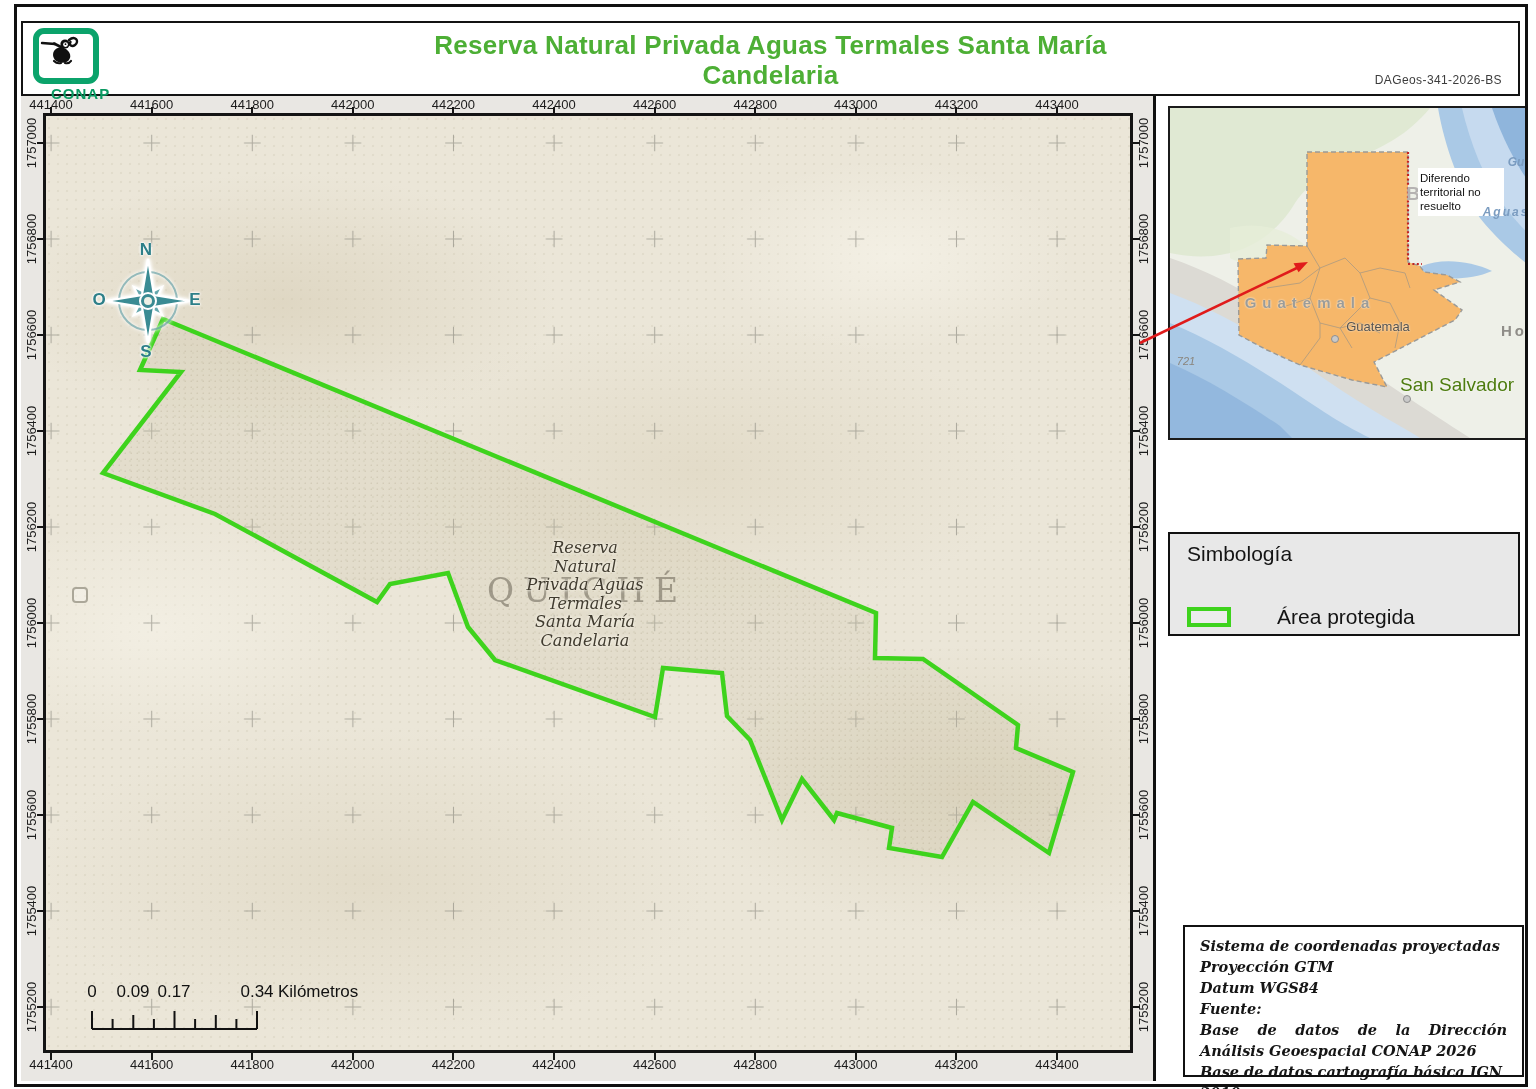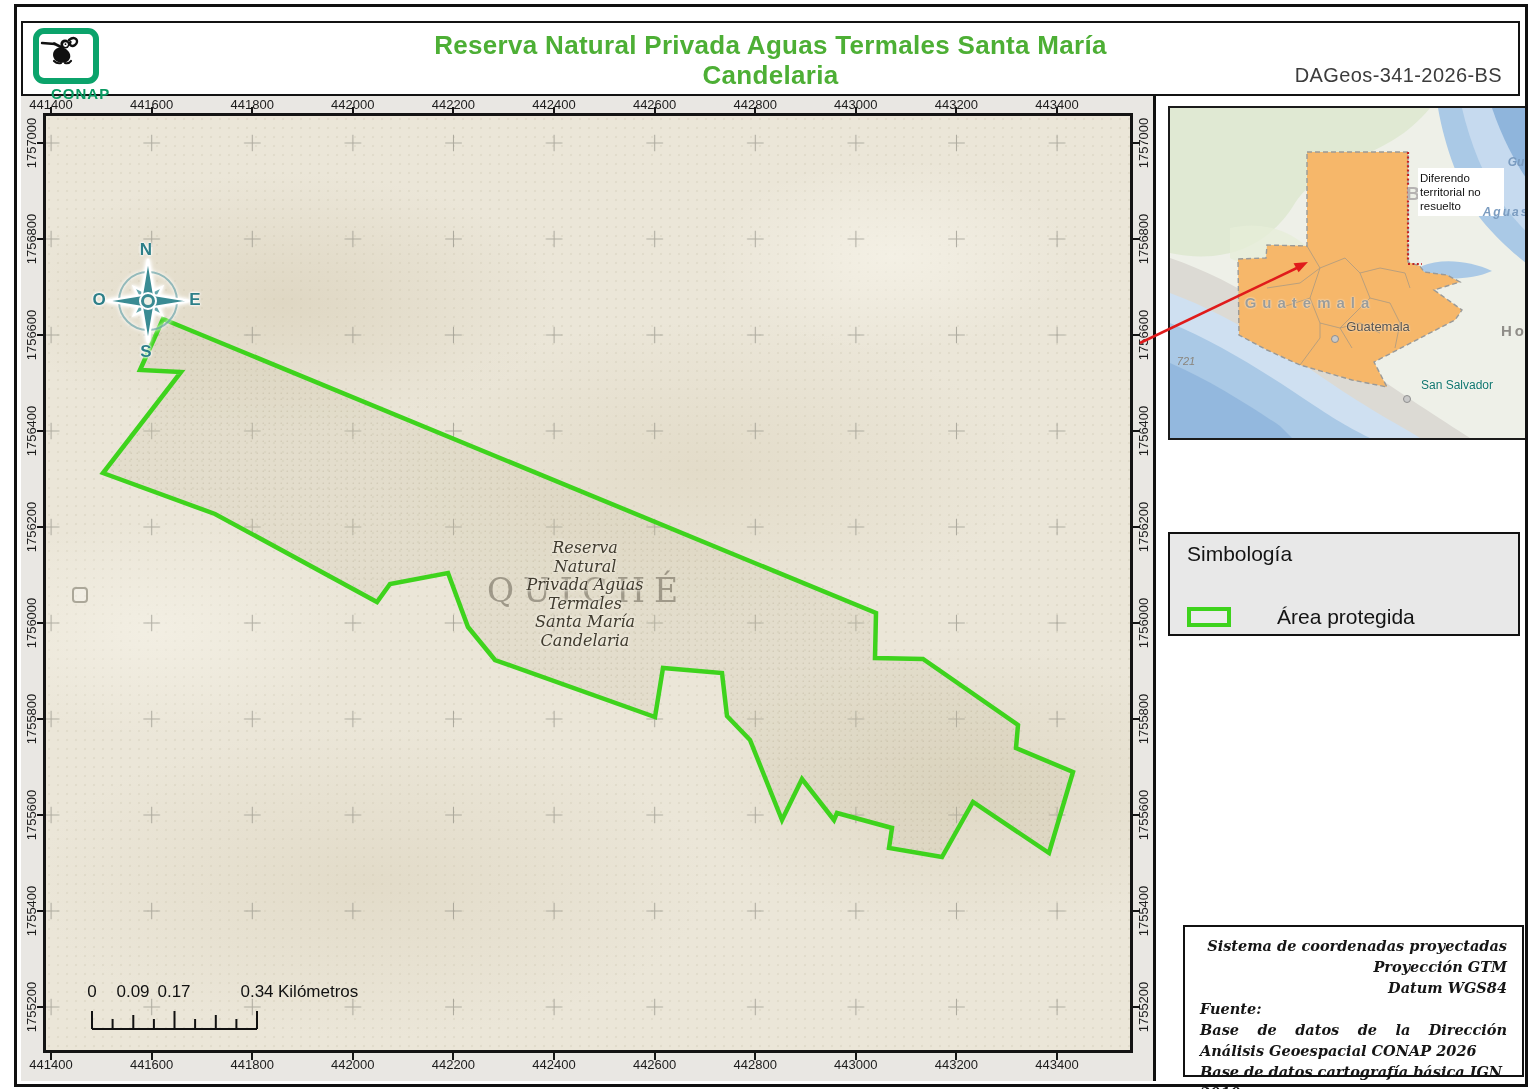--- a/index.html
+++ b/index.html
@@ -7,21 +7,21 @@
        font-family:"Liberation Sans",sans-serif;}
   .abs{position:absolute;}
 
   
   #outer-border{left:14px;top:4px;width:1508px;height:1077px;border:3px solid #101010;pointer-events:none;z-index:40;}
   #header{left:21px;top:21px;width:1495px;height:71px;border:2px solid #131313;background:#fff;z-index:30;}
   #logo{left:10px;top:5px;width:66px;height:62px;text-align:center;}
   #logo-box{margin:0 auto;width:54px;height:44px;border:6px solid #0ba36b;border-radius:11px;background:#fff;position:relative;}
   #logo-text{font-weight:800;font-size:15px;letter-spacing:1px;color:#0a9a62;margin-top:1px;margin-left:18px;}
   #title{left:0;top:7px;width:100%;text-align:center;color:#4daf35;font-weight:bold;font-size:26px;line-height:30px;letter-spacing:.3px;}
-  #doc-id{right:16px;bottom:7px;font-size:20px;color:#3c3c3c;letter-spacing:.4px;}
+  #doc-id{right:16px;bottom:7px;font-size:12px;color:#3c3c3c;letter-spacing:.4px;}
 
   
   #band{left:21px;top:94px;width:1132px;height:987px;background:#e9e7e3;z-index:1;}
   #divider{left:1153px;top:94px;width:3px;height:987px;background:#101010;z-index:5;}
   #map-frame{left:43px;top:113px;width:1090px;height:940px;box-sizing:border-box;border:3px solid #141414;z-index:2;}
   #map-canvas{position:absolute;inset:0;background-color:#ebe6d8;overflow:hidden;
     background-image:
       radial-gradient(ellipse 420px 200px at 22% 20%,rgba(208,197,170,.45),transparent 65%),
       radial-gradient(ellipse 500px 230px at 60% 38%,rgba(214,204,178,.40),transparent 65%),
       radial-gradient(ellipse 420px 220px at 85% 72%,rgba(206,196,168,.40),transparent 65%),
@@ -50,41 +50,41 @@
   
   #scalebar{left:42px;top:866px;width:330px;height:52px;z-index:4;color:#111;}
   .sb-label{position:absolute;top:0;transform:translateX(-50%);font-size:17px;}
   #sb-unit{position:absolute;top:0;left:190px;font-size:17px;}
 
   
   #inset{left:1168px;top:106px;width:356px;height:330px;border:2px solid #1b1b1b;background:#eef0e8;overflow:hidden;z-index:3;}
   .inset-label{position:absolute;transform:translate(-50%,-50%);white-space:nowrap;}
   #inset-country{font-weight:bold;font-size:15px;letter-spacing:6px;color:#9c9c98;text-shadow:0 0 2px #fff;}
   #inset-city{font-size:13px;color:#55524e;text-shadow:0 0 2px #fff;}
-  #inset-sansalvador{font-size:12px;color:#0f766e;text-shadow:0 0 2px #fff;}
+  #inset-sansalvador{font-size:19px;color:#4d7c0f;text-shadow:0 0 2px #fff;}
   #inset-belize{font-size:19px;font-weight:bold;color:#b5b2b2;}
   #inset-ho{font-size:15px;font-weight:bold;color:#8f8d88;letter-spacing:3px;}
   #inset-hond{font-size:12px;font-weight:bold;font-style:italic;color:#7b9cc0;letter-spacing:2px;}
   #inset-gu{font-size:12px;font-weight:bold;font-style:italic;color:#7b9cc0;}
   #inset-road{font-size:11px;font-style:italic;color:#8a857c;}
   #diferendo-box{left:248px;top:60px;width:82px;padding:3px 2px;background:#fff;font-size:11.5px;line-height:14px;
     color:#111;}
 
   #legend{left:1168px;top:532px;width:352px;height:104px;box-sizing:border-box;border:2px solid #111;background:#e8e8e8;z-index:3;}
   #legend-title{position:absolute;left:17px;top:8px;font-size:21px;color:#141414;}
   .legend-row{position:absolute;left:17px;height:26px;display:flex;align-items:center;}
   .legend-swatch{width:44px;height:20px;box-sizing:border-box;margin-right:14px;background:#ececec;}
   .sw-gray{border:2px solid #a3a3a3;}
   .sw-green{border:4px solid #3ed31d;}
   .legend-label{font-size:21px;color:#141414;}
 
   #infobox{left:1183px;top:925px;width:341px;height:152px;box-sizing:border-box;border:2px solid #111;background:#fff;
     padding:8px 15px;font-family:"DejaVu Serif",serif;font-weight:bold;font-style:italic;font-size:14.5px;
     line-height:21px;color:#151515;z-index:3;}
-  .info-center{text-align:right;font-style:italic;}
+  .info-center{text-align:left;font-style:italic;}
   .info-just{text-align:justify;}
 
   #arrow-overlay{left:0;top:0;z-index:35;pointer-events:none;}
 </style>
 </head>
 <body>
 
 <div id="band" class="abs"></div>
 <div id="divider" class="abs"></div>
 

